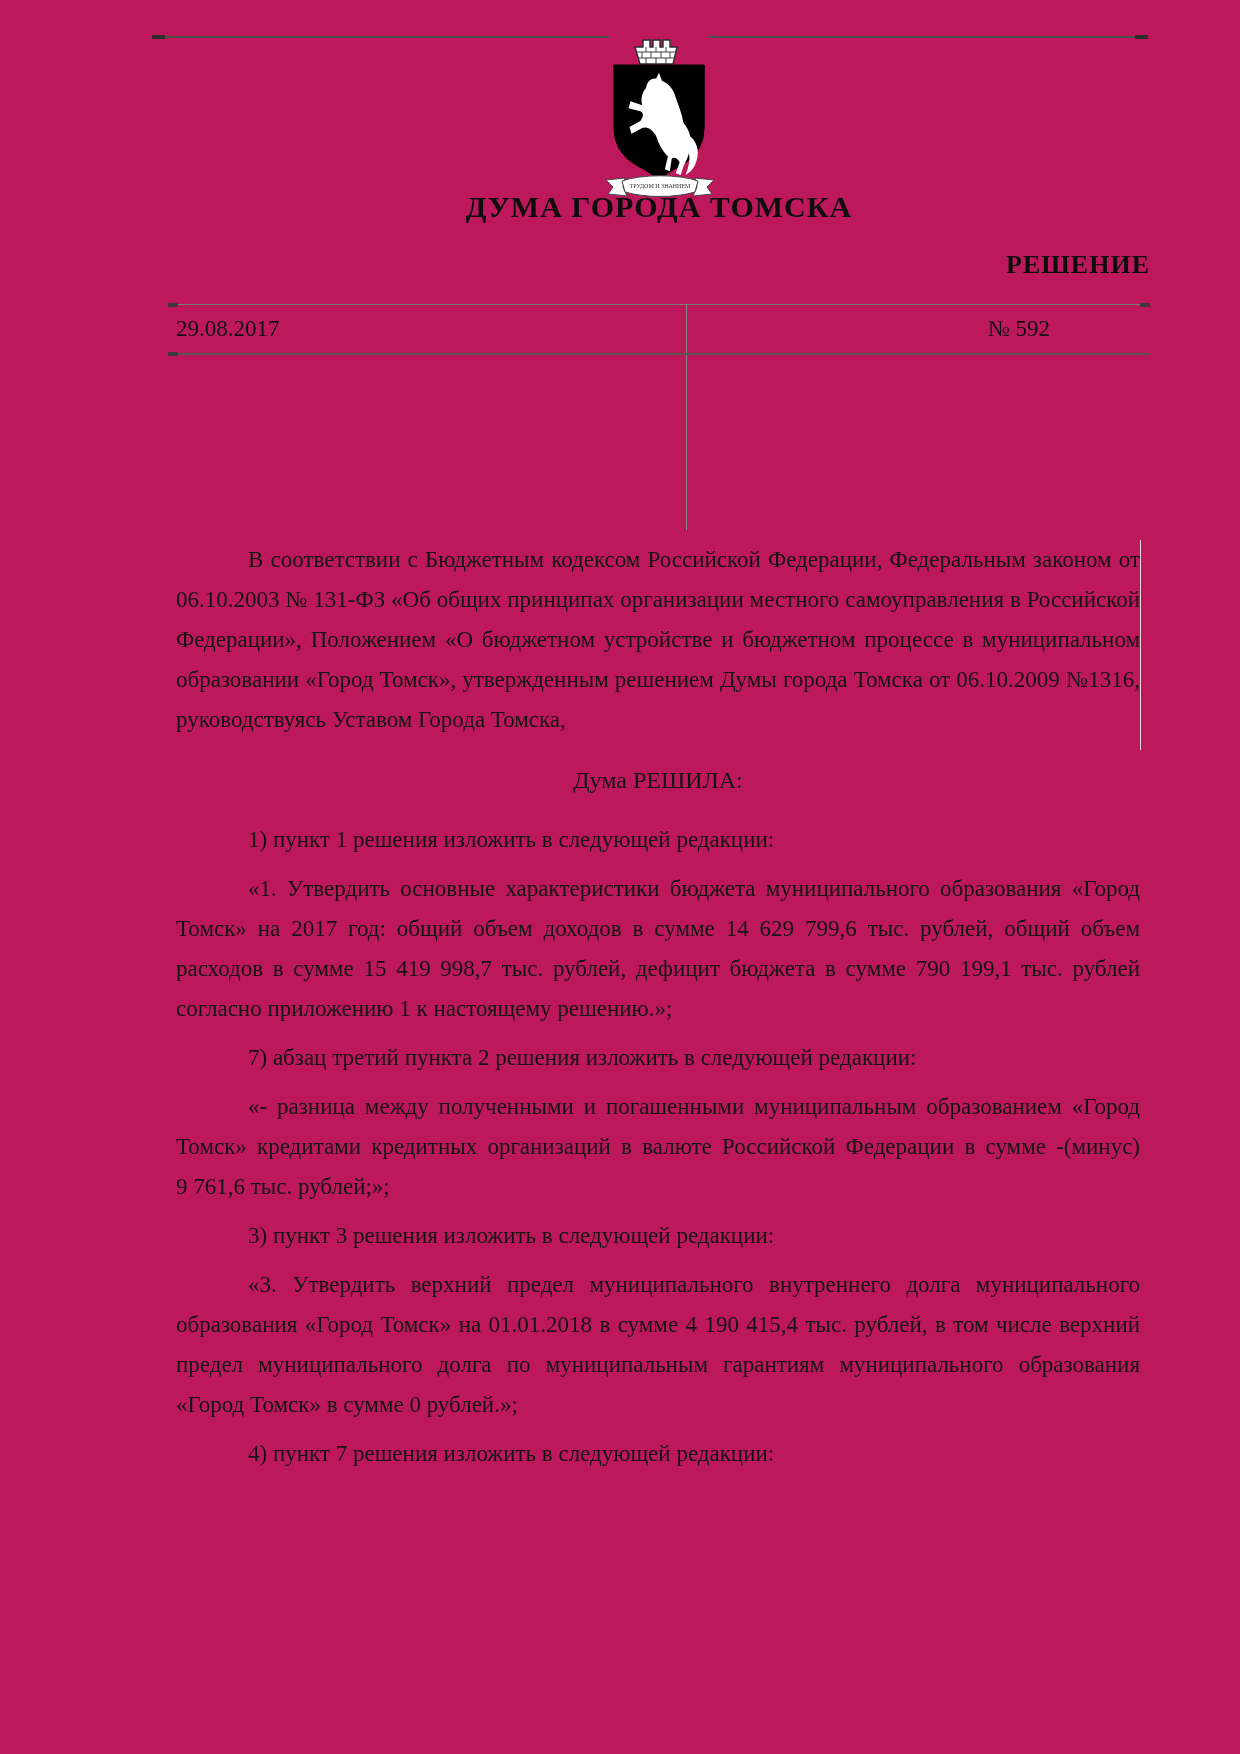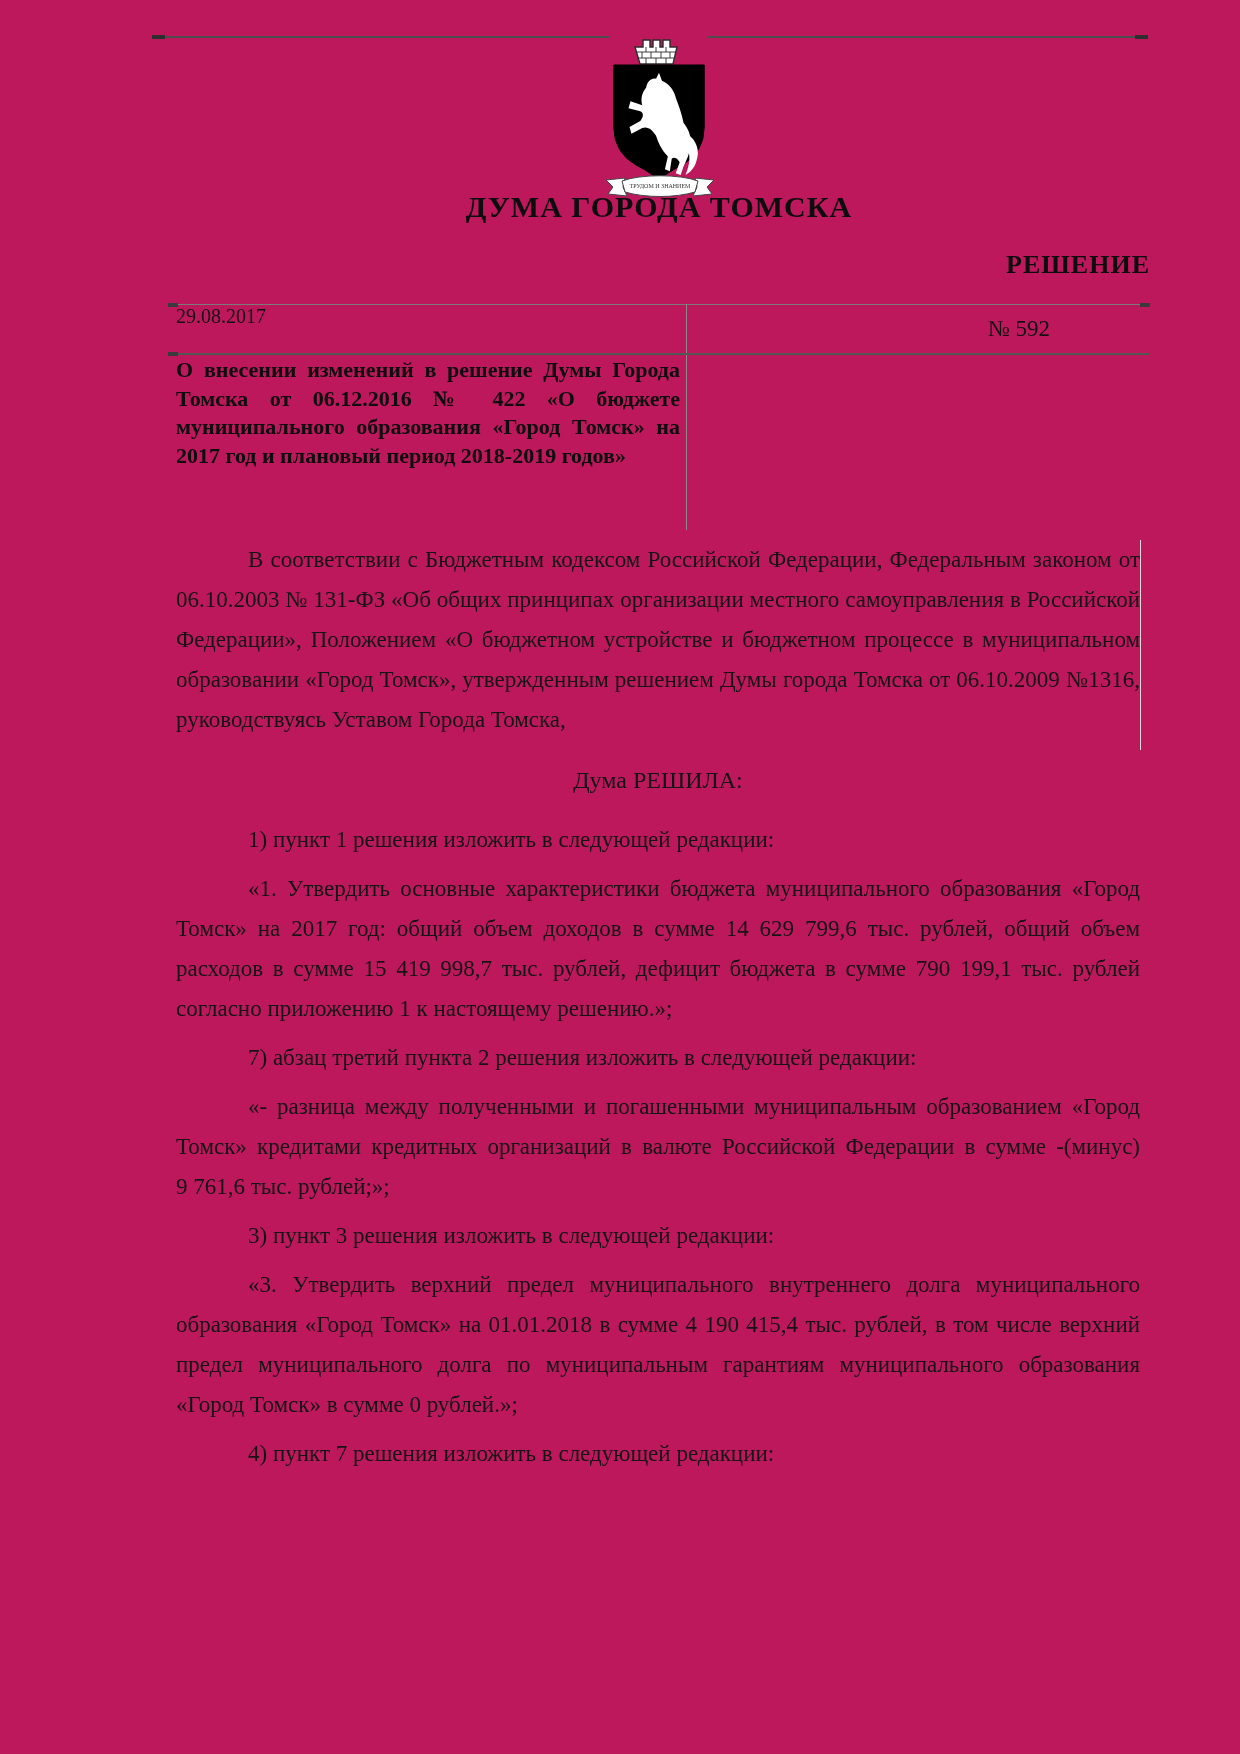--- a/index.html
+++ b/index.html
@@ -25,22 +25,22 @@
   .doc-type{
     position:absolute;left:168px;top:240px;width:982px;text-align:right;
     font-weight:bold;font-size:26px;letter-spacing:1px;color:#0d0d0d;margin-top:10px;
   }
   
   .hline-top{position:absolute;left:168px;top:304px;width:982px;height:1px;background:#7a7a7a;}
   .hline-mid{position:absolute;left:168px;top:353px;width:982px;height:2px;background:#555;}
   .tick{position:absolute;height:4px;background:#3a3a3a;}
   .vline{position:absolute;left:686px;top:304px;width:1px;height:226px;background:#8a8a8a;}
   .doc-date{
-    position:absolute;left:176px;top:292px;width:500px;height:36px;
-    font-size:20px;line-height:49px;
+    position:absolute;left:176px;top:304px;width:500px;height:36px;
+    font-size:23px;line-height:49px;
   }
   .doc-number{
     position:absolute;left:686px;top:304px;width:464px;height:49px;
     font-size:23px;line-height:49px;text-align:right;padding-right:100px;
     box-sizing:border-box;
     padding-left:8px;
   }
   .subject{
     position:absolute;left:176px;top:356px;width:504px;
     font-weight:bold;font-size:22px;line-height:28.5px;
@@ -115,21 +115,20 @@
   <div class="doc-type">РЕШЕНИЕ</div>
 
   <div class="hline-top"></div>
   <div class="tick" style="left:168px;top:303px;width:10px;"></div>
   <div class="tick" style="left:1140px;top:303px;width:10px;"></div>
   <div class="vline"></div>
   <div class="doc-date">29.08.2017</div>
   <div class="doc-number">№ 592</div>
   <div class="hline-mid"></div>
   <div class="tick" style="left:168px;top:352px;width:10px;"></div>
-  <div class="subject">О внесении изменений в решение Думы Города Томска от 06.12.2016 № 422 «О бюджете муниципального образования «Город Томск» на 2017 год и плановый период 2018-2019 годов»</div>
 
   <div class="artifact-v"></div>
 
   <div class="body-text">
     <p class="preamble">В соответствии с Бюджетным кодексом Российской Федерации, Федеральным законом от 06.10.2003 № 131-ФЗ «Об общих принципах организации местного самоуправления в Российской Федерации», Положением «О бюджетном устройстве и бюджетном процессе в муниципальном образовании «Город Томск», утвержденным решением Думы города Томска от 06.10.2009 №1316, руководствуясь Уставом Города Томска,</p>
     <p class="resolution-heading">Дума РЕШИЛА:</p>
     <p>1) пункт 1 решения изложить в следующей редакции:</p>
     <p>«1. Утвердить основные характеристики бюджета муниципального образования «Город Томск» на 2017 год: общий объем доходов в сумме 14&nbsp;629&nbsp;799,6 тыс. рублей, общий объем расходов в сумме 15&nbsp;419&nbsp;998,7 тыс. рублей, дефицит бюджета в сумме 790&nbsp;199,1 тыс. рублей согласно приложению 1 к настоящему решению.»;</p>
     <p>7) абзац третий пункта 2 решения изложить в следующей редакции:</p>
     <p>«- разница между полученными и погашенными муниципальным образованием «Город Томск» кредитами кредитных организаций в валюте Российской Федерации в сумме -(минус) 9&nbsp;761,6 тыс. рублей;»;</p>

